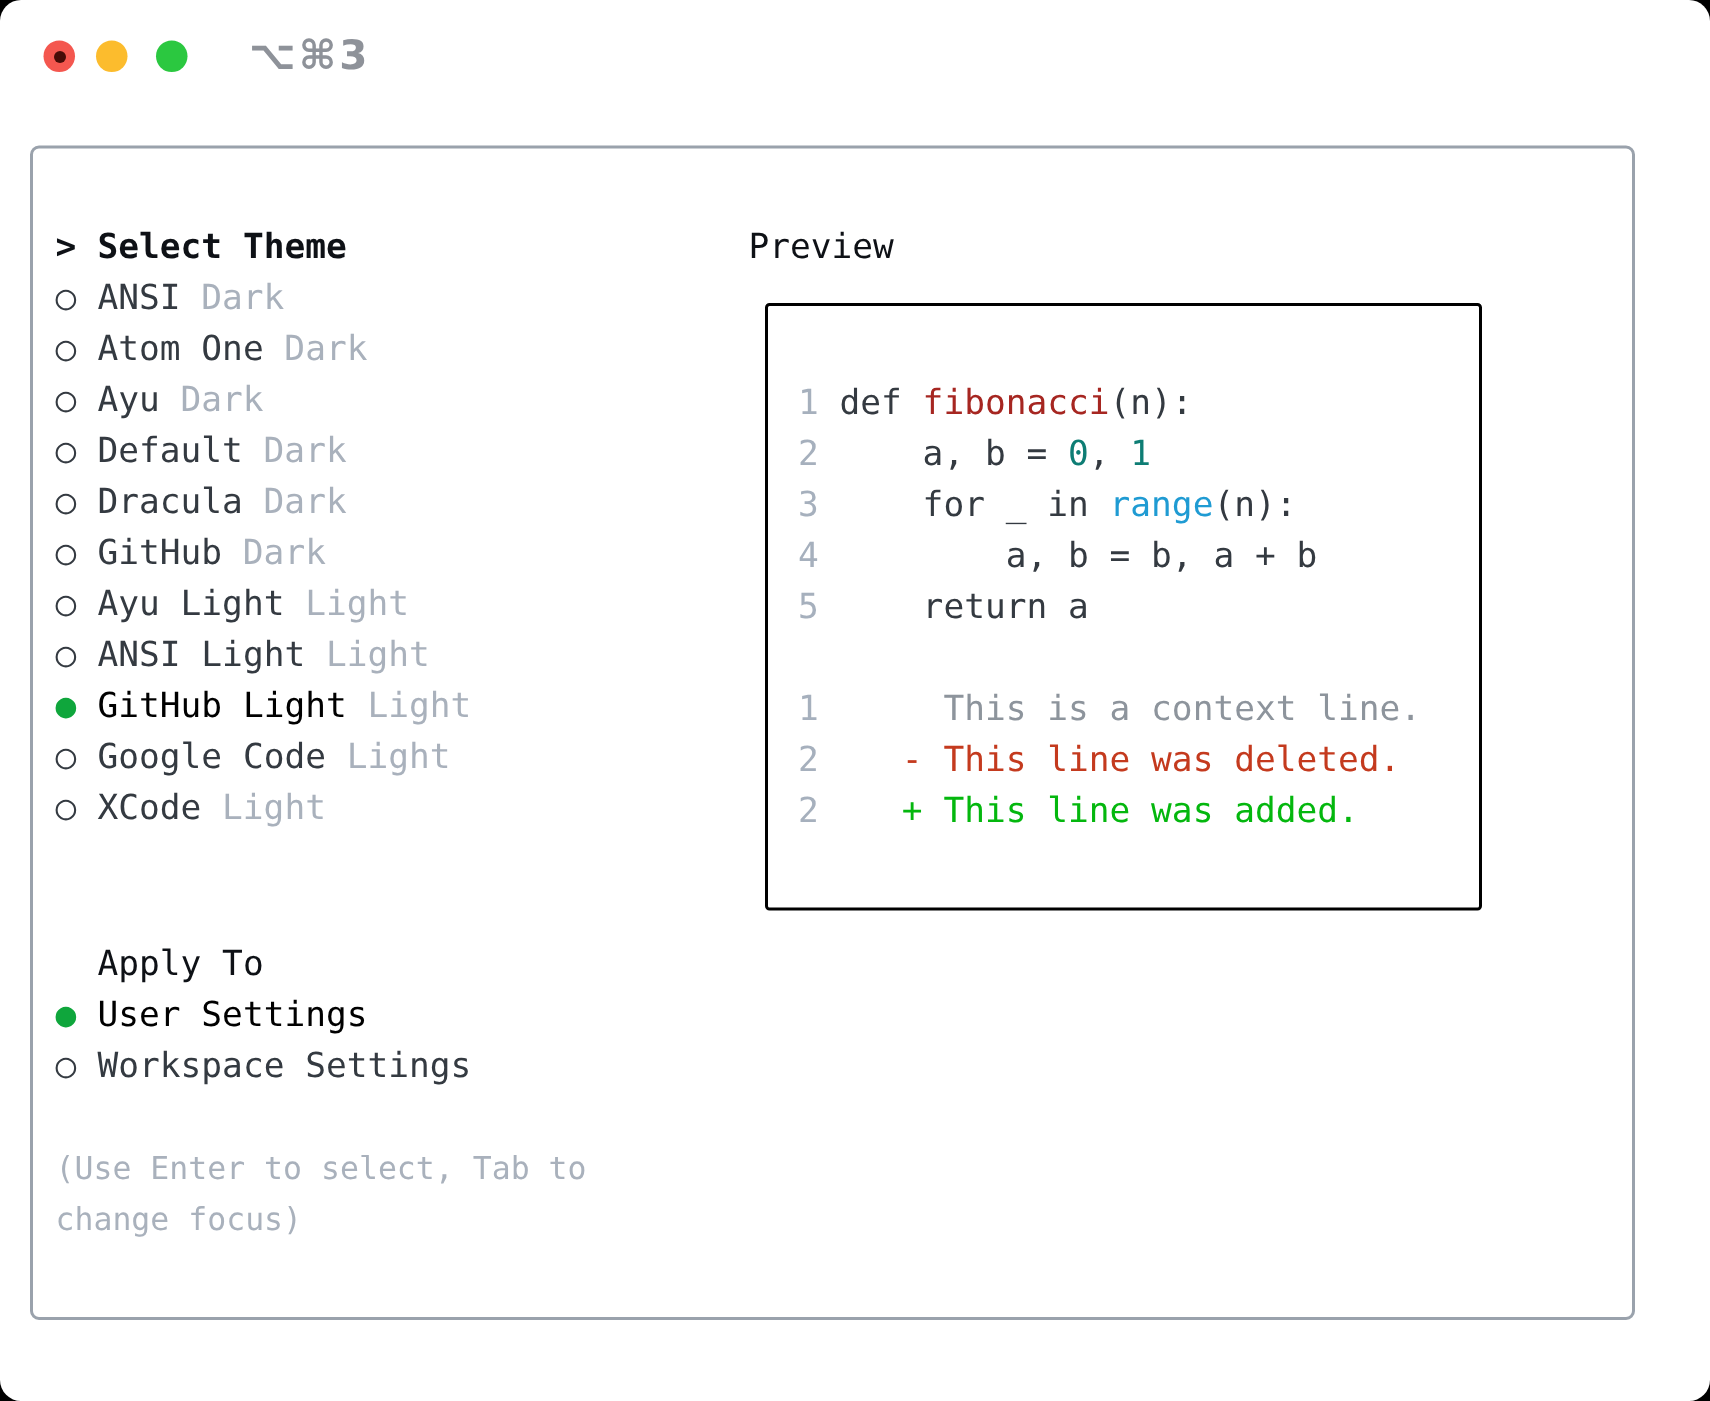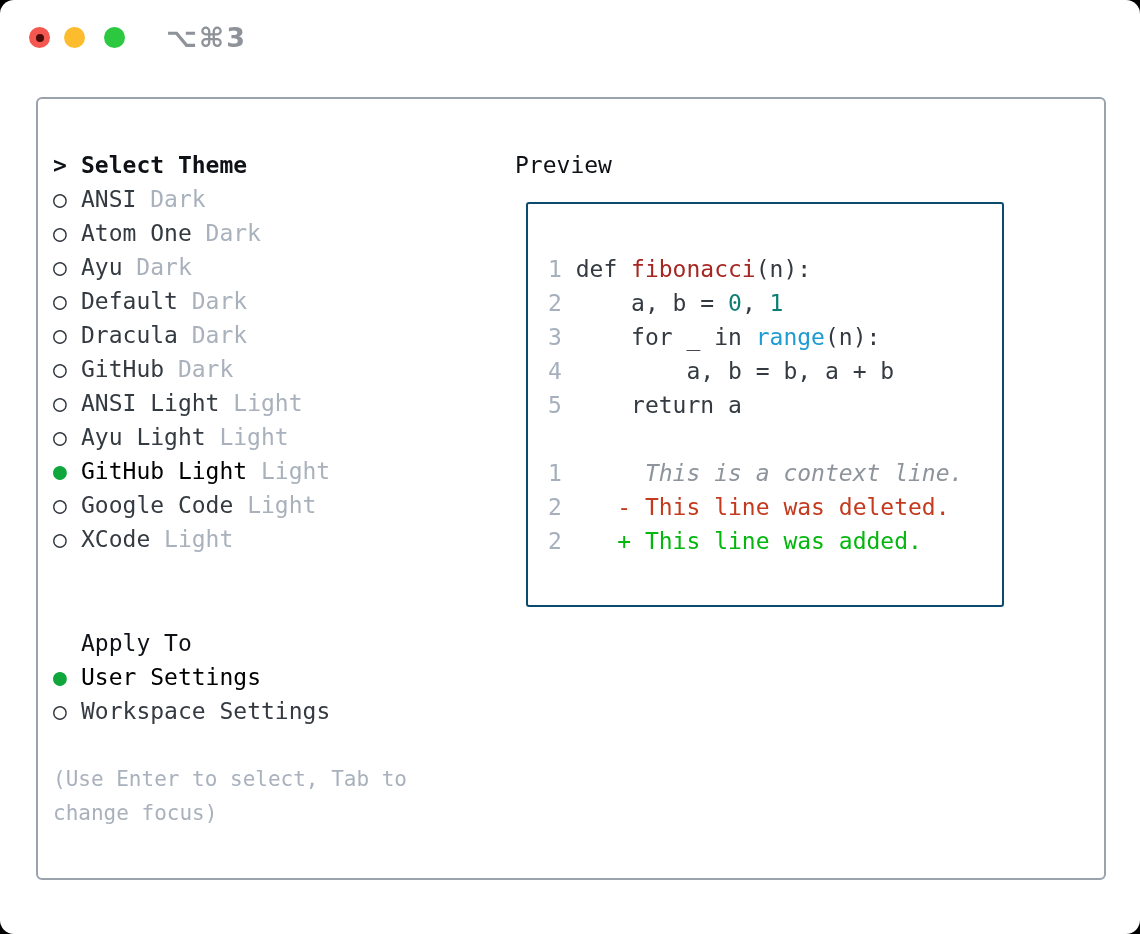--- a/index.html
+++ b/index.html
@@ -15,21 +15,21 @@
   .dot-red::after{content:"";position:absolute;left:6.5px;top:6.5px;width:8px;height:8px;border-radius:50%;background:#470c07;}
   .dot-yellow{left:64px;background:#fcbc2d;}
   .dot-green{left:104px;background:#2bc840;}
   .tb-title{
     position:absolute;left:166px;top:22px;font-size:27px;font-weight:bold;
     color:#8e9299;letter-spacing:2px;font-family:"DejaVu Sans","Liberation Sans",sans-serif;
   }
   
   .panel{
     position:absolute;left:20px;top:97px;width:1070px;height:783px;
-    border:2px solid #9aa2ac;border-radius:6px;background:#fff;box-sizing:border-box;margin-left:16px;
+    border:2px solid #9aa2ac;border-radius:6px;background:#fff;box-sizing:border-box;
   }
   .row{white-space:pre;height:34px;line-height:34px;font-size:23px;color:#343a41;}
   .marker{display:inline-block;width:28px;}
   .prompt{font-weight:bold;color:#0e1116;}
   .list-title{font-weight:bold;color:#0e1116;}
   .theme-list{position:absolute;left:15px;top:49px;}
   .variant{color:#a9b1bc;margin-left:13.8px;}
   .sel{color:#000000;}
   .marker-sel{color:#0fa63c;}
   
@@ -39,30 +39,30 @@
     position:absolute;left:15px;top:663px;width:420px;
     font-size:21px;line-height:34px;color:#a9b1bc;
   }
   
   .preview-title{
     position:absolute;left:477px;top:49px;height:34px;line-height:34px;
     font-size:23px;font-weight:normal;color:#0e1116;
   }
   .preview-box{
     position:absolute;left:488px;top:103px;width:478px;height:405px;
-    border:2px solid #0c4a6e;border-radius:3px;background:#fff;box-sizing:border-box;
+    border:2px solid #000000;border-radius:3px;background:#fff;box-sizing:border-box;
   }
   .code{position:absolute;left:20px;top:48px;}
   .code-line{white-space:pre;height:34px;line-height:34px;font-size:23px;}
   .gut{display:inline-block;width:27.7px;color:#a6b0bd;}
   .plain{color:#343a41;}
   .func{color:#a62621;}
   .num{color:#0e7d74;}
   .builtin{color:#1f9bd3;}
-  .ctx{color:#8d949c;font-style:italic;}
+  .ctx{color:#8d949c;}
   .del{color:#c43a1e;}
   .add{color:#04b70e;}
 </style>
 </head>
 <body>
 
 <div class="window">
 
   <div class="titlebar">
     <span class="dot dot-red"></span>
@@ -75,22 +75,22 @@
 
     <div class="theme-list">
       <div class="row"><span class="marker prompt">&gt;</span><span class="list-title">Select Theme</span></div>
 
     <div class="row"><span class="marker">○</span><span class="name">ANSI</span><span class="variant">Dark</span></div>
         <div class="row"><span class="marker">○</span><span class="name">Atom One</span><span class="variant">Dark</span></div>
         <div class="row"><span class="marker">○</span><span class="name">Ayu</span><span class="variant">Dark</span></div>
         <div class="row"><span class="marker">○</span><span class="name">Default</span><span class="variant">Dark</span></div>
         <div class="row"><span class="marker">○</span><span class="name">Dracula</span><span class="variant">Dark</span></div>
         <div class="row"><span class="marker">○</span><span class="name">GitHub</span><span class="variant">Dark</span></div>
+        <div class="row"><span class="marker">○</span><span class="name">Ayu Light</span><span class="variant">Light</span></div>
         <div class="row"><span class="marker">○</span><span class="name">ANSI Light</span><span class="variant">Light</span></div>
-        <div class="row"><span class="marker">○</span><span class="name">Ayu Light</span><span class="variant">Light</span></div>
         <div class="row"><span class="marker marker-sel">●</span><span class="name sel">GitHub Light</span><span class="variant">Light</span></div>
         <div class="row"><span class="marker">○</span><span class="name">Google Code</span><span class="variant">Light</span></div>
         <div class="row"><span class="marker">○</span><span class="name">XCode</span><span class="variant">Light</span></div>
       </div>
 
     <div class="apply-block">
       <div class="row"><span class="marker"></span><span class="apply-title">Apply To</span></div>
 
     <div class="row"><span class="marker marker-sel">●</span><span class="sel">User Settings</span></div>
         <div class="row"><span class="marker">○</span><span>Workspace Settings</span></div>

